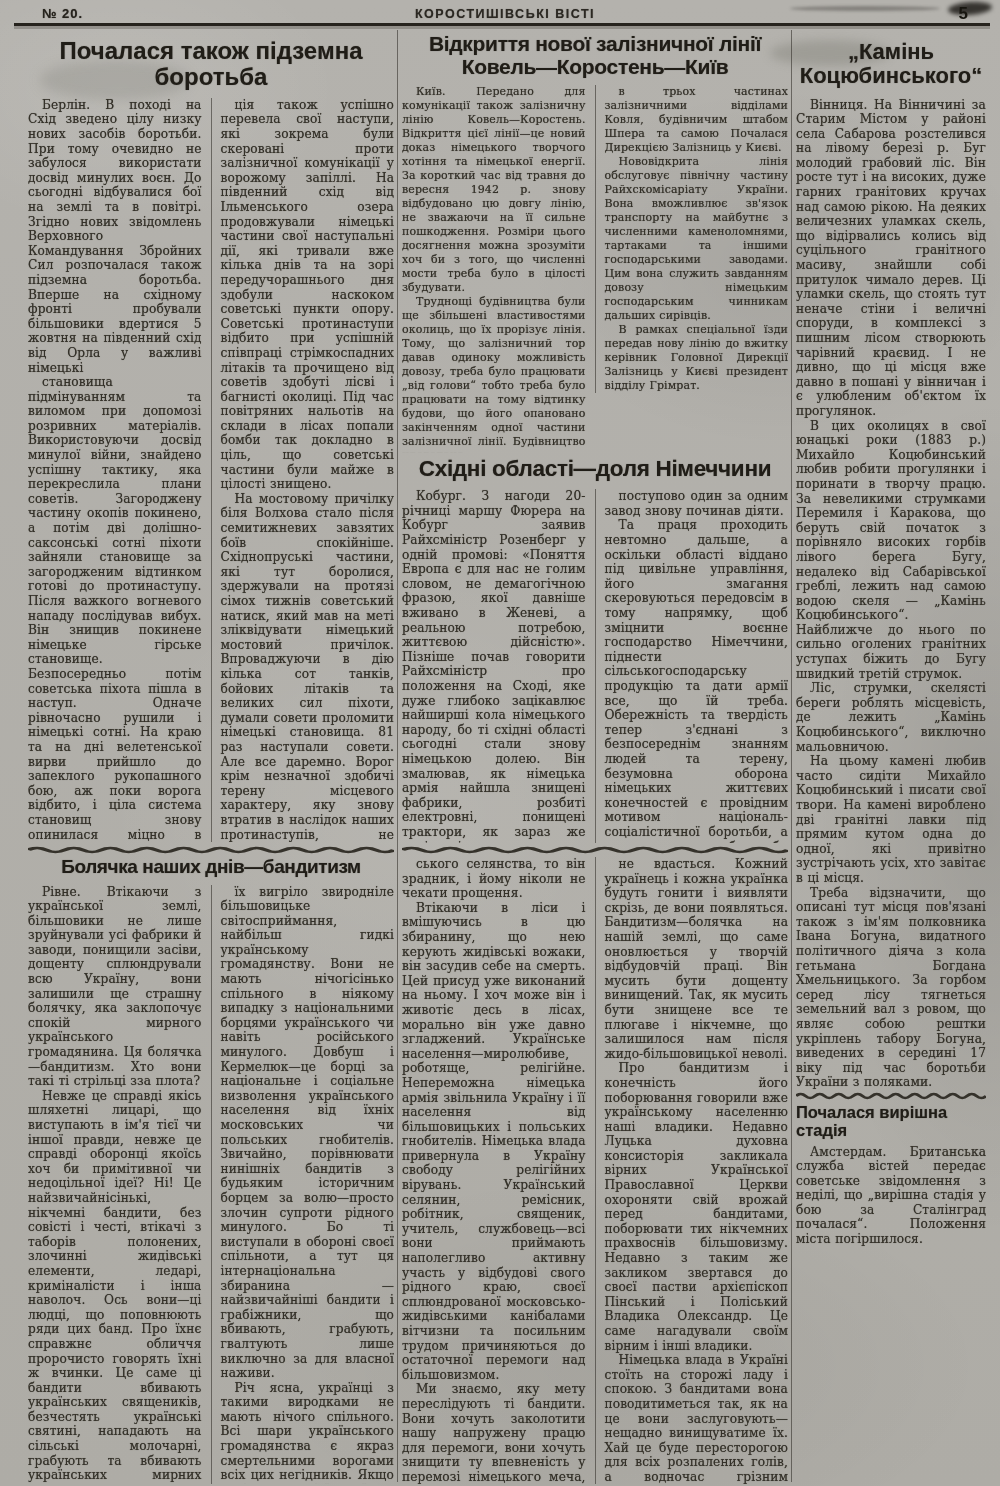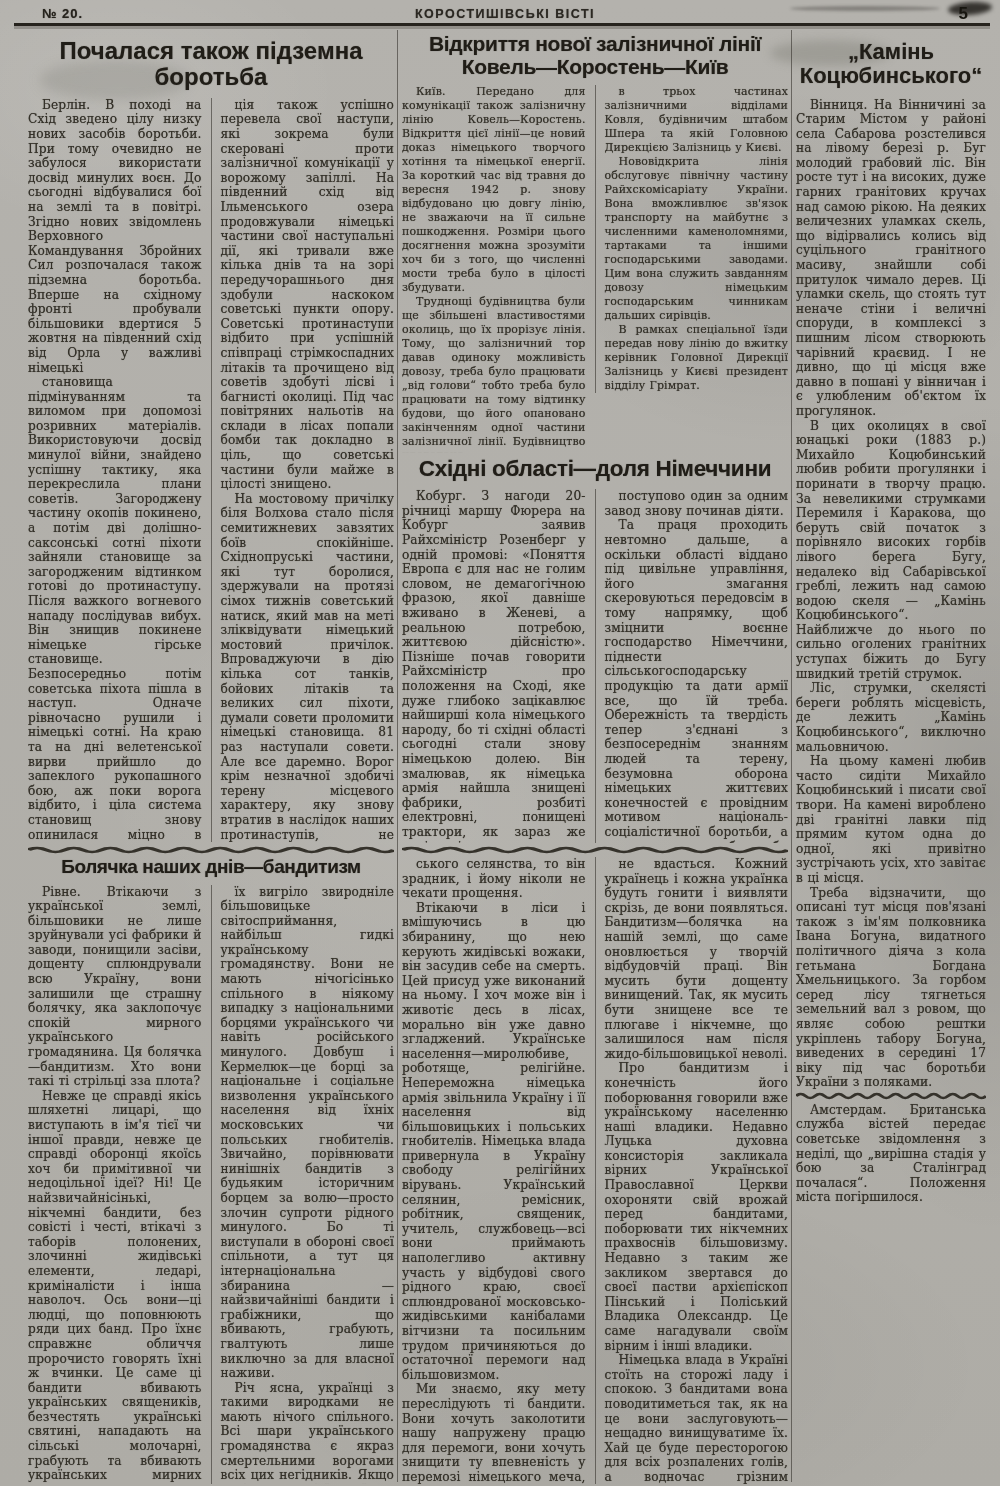--- a/index.html
+++ b/index.html
@@ -85,21 +85,21 @@
     <h1 class="headline h-railway">
       <span>Відкриття нової залізничної лінії</span><br>
       <span>Ковель—Коростень—Київ</span>
     </h1>
     <div class="cols small-type">
       <div class="col first body-text">
           <p class="para">Київ. Передано для комунікації також залізничну лінію Ковель—Коростень. Відкриття цієї лінії—це новий доказ німецького творчого хотіння та німецької енергії. За короткий час від травня до вересня 1942 р. знову відбудовано цю довгу лінію, не зважаючи на її сильне пошкодження. Розміри цього досягнення можна зрозуміти хоч би з того, що численні мости треба було в цілості збудувати.</p>
           <p class="para">Труднощі будівництва були ще збільшені властивостями околиць, що їх прорізує лінія. Тому, що залізничний тор давав одиноку можливість довозу, треба було працювати „від голови“ тобто треба було працювати на тому відтинку будови, що його опановано закінченням одної частини залізничної лінії. Будівництво проведено</p>
         </div>
       <div class="col body-text">
-          <p class="para">в трьох частинах залізничними відділами Ковля, будівничим штабом Шпера та якій Головною Дирекцією Залізниць у Києві.</p>
+          <p class="para">в трьох частинах залізничними відділами Ковля, будівничим штабом Шпера та самою Почалася Дирекцією Залізниць у Києві.</p>
           <p class="para">Нововідкрита лінія обслуговує північну частину Райхскомісаріату України. Вона вможливлює зв'язок транспорту на майбутнє з численними каменоломнями, тартаками та іншими господарськими заводами. Цим вона служить завданням довозу німецьким господарським чинникам дальших сирівців.</p>
           <p class="para">В рамках спеціальної їзди передав нову лінію до вжитку керівник Головної Дирекції Залізниць у Києві президент відділу Грімрат.</p>
         </div>
     </div>
   </div>
 
   <div class="zone" style="left:402px;top:455px;width:386px;height:388px;">
     <h1 class="headline h-skhidni">Східні області—доля Німеччини</h1>
     <div class="cols">
       <div class="col first body-text">
@@ -117,20 +117,21 @@
     <div class="body-text">
         <p class="para">Вінниця. На Вінничині за Старим Містом у районі села Сабарова розстелився на лівому березі р. Буг молодий грабовий ліс. Він росте тут і на високих, дуже гарних гранітових кручах над самою рікою. На деяких величезних уламках скель, що відірвались колись від суцільного гранітного масиву, знайшли собі притулок чимало дерев. Ці уламки скель, що стоять тут неначе стіни і величні споруди, в комплексі з пишним лісом створюють чарівний краєвид. І не дивно, що ці місця вже давно в пошані у вінничан і є улюбленим об'єктом їх прогулянок.</p>
         <p class="para">В цих околицях в свої юнацькі роки (1883 р.) Михайло Коцюбинський любив робити прогулянки і поринати в творчу працю. За невеликими струмками Перемиля і Каракова, що беруть свій початок з порівняло високих горбів лівого берега Бугу, недалеко від Сабарівської греблі, лежить над самою водою скеля — „Камінь Коцюбинського“. Найближче до нього по сильно оголених гранітних уступах біжить до Бугу швидкий третій струмок.</p>
         <p class="para">Ліс, струмки, скелясті береги роблять місцевість, де лежить „Камінь Коцюбинського“, виключно мальовничою.</p>
         <p class="para">На цьому камені любив часто сидіти Михайло Коцюбинський і писати свої твори. На камені вироблено дві гранітні лавки під прямим кутом одна до одної, які привітно зустрічають усіх, хто завітає в ці місця.</p>
         <p class="para">Треба відзначити, що описані тут місця пов'язані також з ім'ям полковника Івана Богуна, видатного політичного діяча з кола гетьмана Богдана Хмельницького. За горбом серед лісу тягнеться земельний вал з ровом, що являє собою рештки укріплень табору Богуна, виведених в середині 17 віку під час боротьби України з поляками.</p>
       </div>
     <svg class="wavy" viewBox="0 0 100 6" preserveAspectRatio="none">
         <path d="M0 3 q2.5 -3 5 0 t5 0 t5 0 t5 0 t5 0 t5 0 t5 0 t5 0 t5 0 t5 0 t5 0 t5 0 t5 0 t5 0 t5 0 t5 0 t5 0 t5 0 t5 0 t5 0"></path>
       </svg>
+    <h2 class="headline h-stadia">Почалася вирішна стадія</h2>
     <div class="body-text">
         <p class="para">Амстердам. Британська служба вістей передає советське звідомлення з неділі, що „вирішна стадія у бою за Сталінград почалася“. Положення міста погіршилося.</p>
       </div>
   </div>
 
   <div class="zone" style="left:28px;top:844px;width:366px;height:640px;">
     <svg class="wavy" viewBox="0 0 100 6" preserveAspectRatio="none">
         <path d="M0 3 q2.5 -3 5 0 t5 0 t5 0 t5 0 t5 0 t5 0 t5 0 t5 0 t5 0 t5 0 t5 0 t5 0 t5 0 t5 0 t5 0 t5 0 t5 0 t5 0 t5 0 t5 0"></path>
       </svg>
     <h1 class="headline h-bolyachka">Болячка наших днів—бандитизм</h1>

